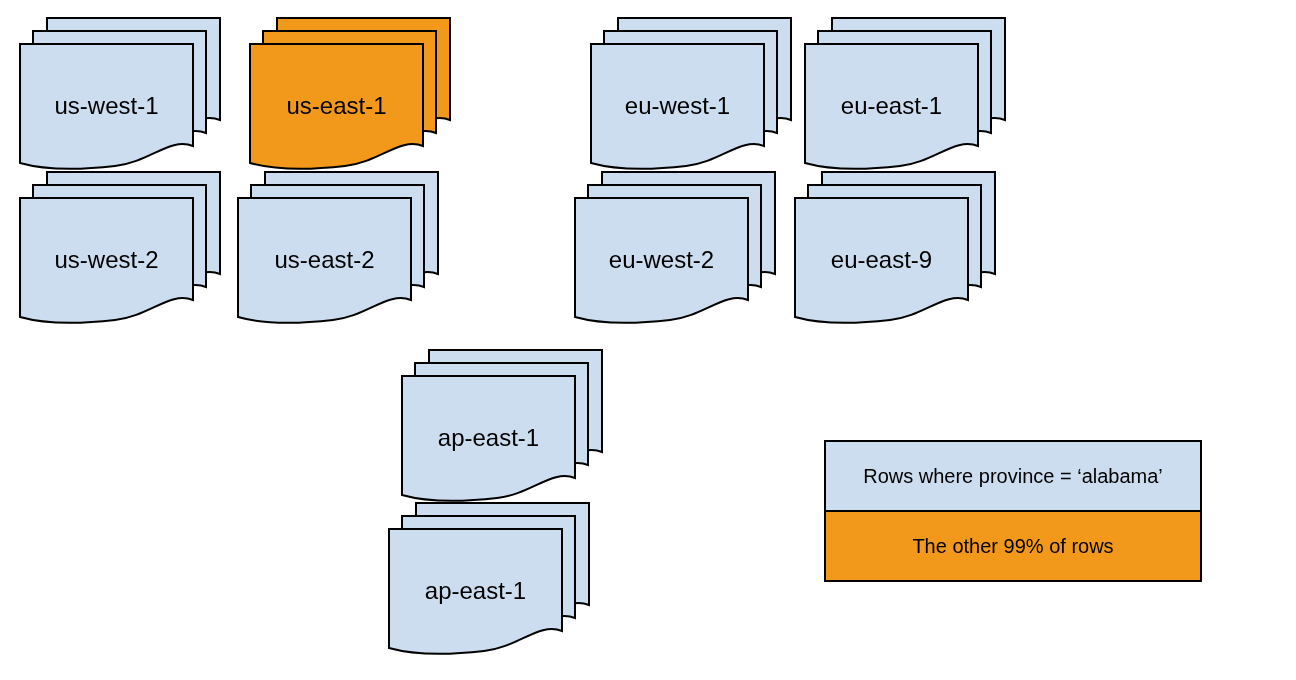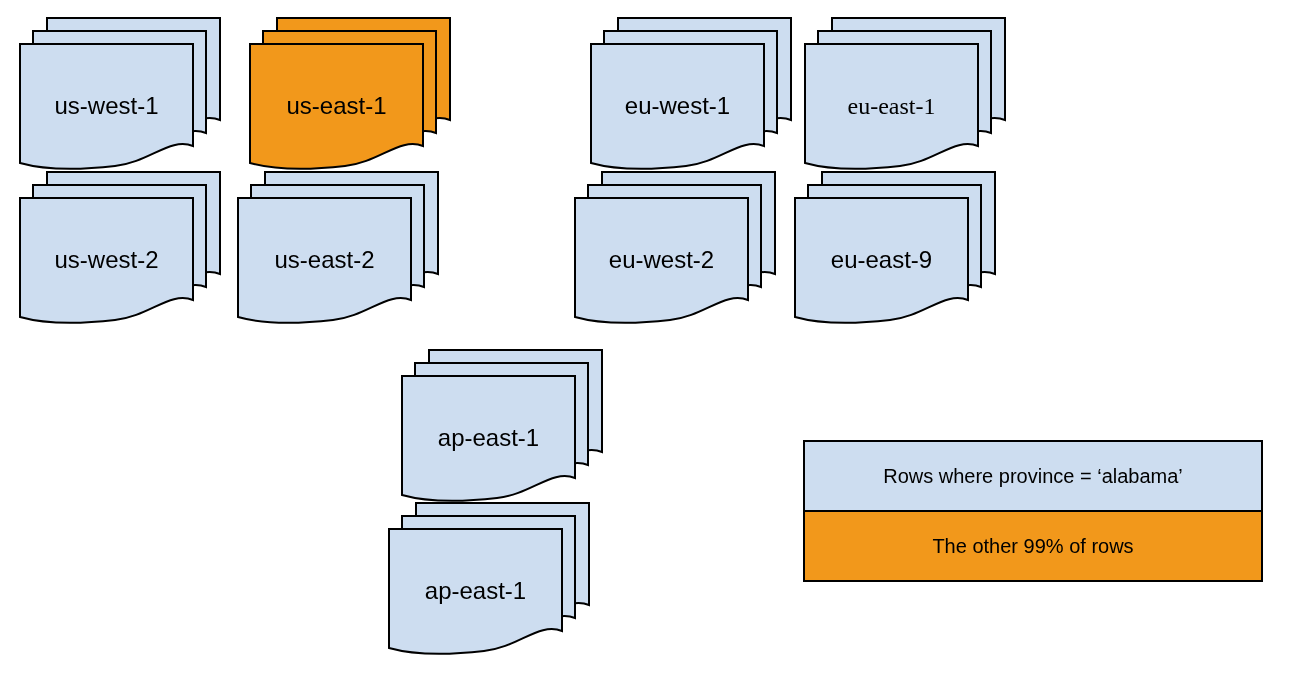--- a/index.html
+++ b/index.html
@@ -55,33 +55,33 @@
     align-items: center;
     justify-content: center;
     font-size: 24px;
     line-height: 1;
     white-space: nowrap;
   }
   
   .pos-us-west-1 { left: 20px;  top: 18px;  }
   .pos-us-east-1 { left: 250px; top: 18px;  }
   .pos-eu-west-1 { left: 575px; top: 18px; margin-left: 16px;  }
-  .pos-eu-east-1 { left: 805px; top: 18px; font-family: Liberation Serif, serif;  }
+  .pos-eu-east-1 { left: 805px; top: 18px;  }
   .pos-us-west-2 { left: 20px;  top: 172px; }
   .pos-us-east-2 { left: 238px; top: 172px; }
   .pos-eu-west-2 { left: 575px; top: 172px; }
   .pos-eu-east-2 { left: 795px; top: 172px; }
   .pos-ap-east-1 { left: 402px; top: 350px; }
   .pos-ap-east-2 { left: 389px; top: 503px; }
 
   .legend {
     position: absolute;
-    left: 803px;
+    left: 824px;
     top: 440px;
-    width: 460px;
+    width: 378px;
     height: 142px;
     box-sizing: border-box;
     border: 2px solid var(--color-stroke, #000);
   }
   .legend-row {
     box-sizing: border-box;
     height: 68px;
     display: flex;
     align-items: center;
     justify-content: center;

